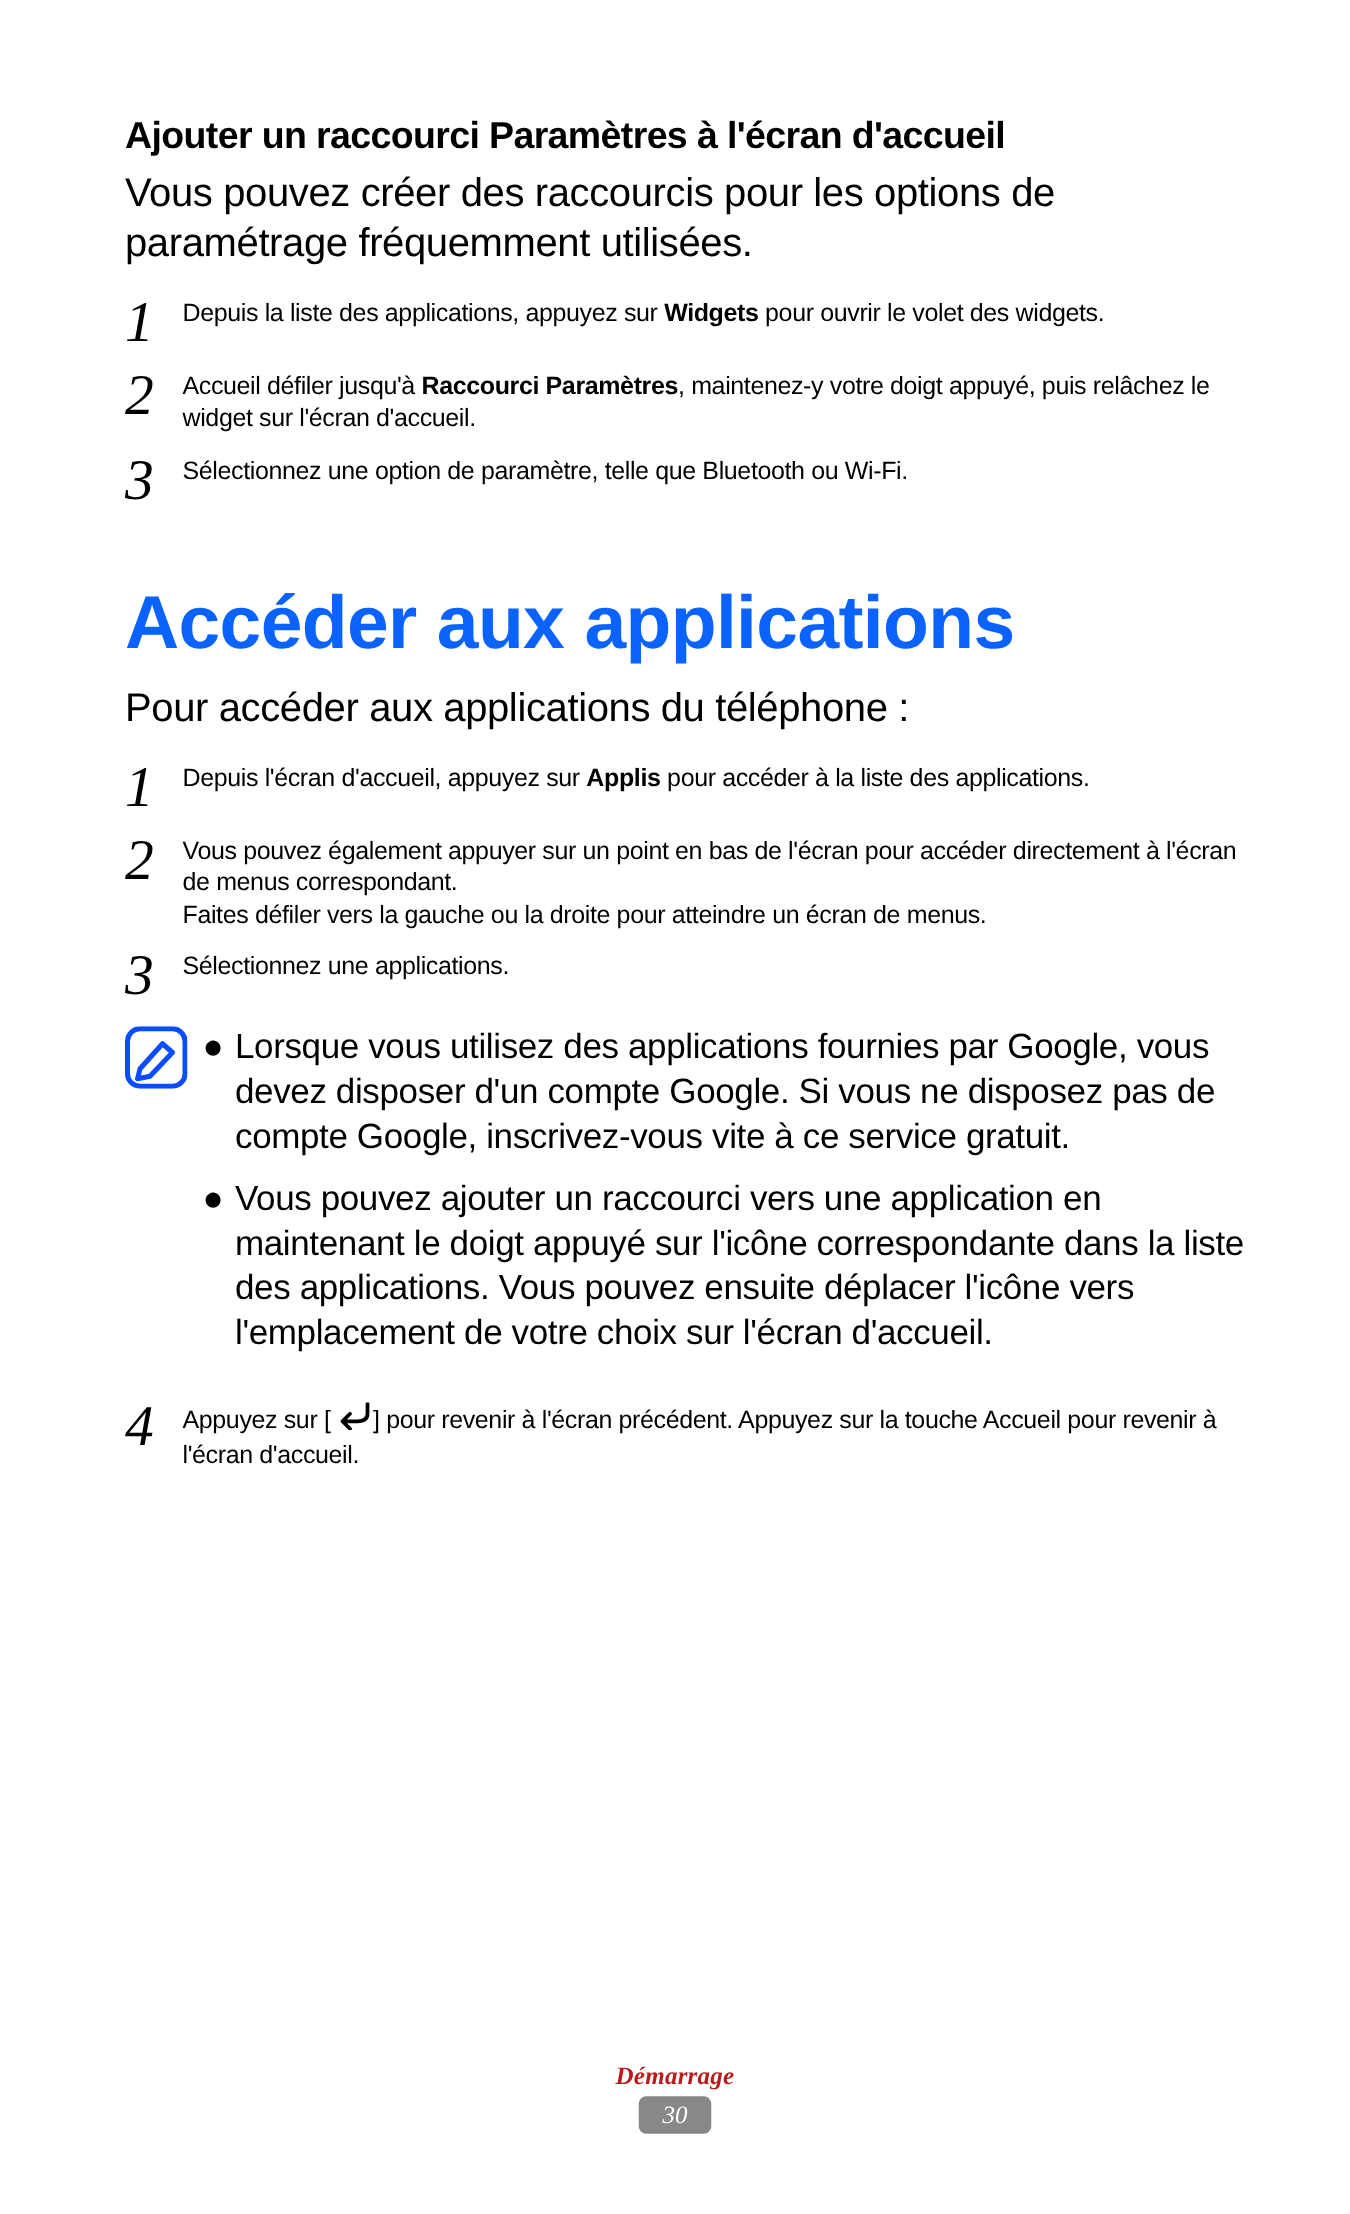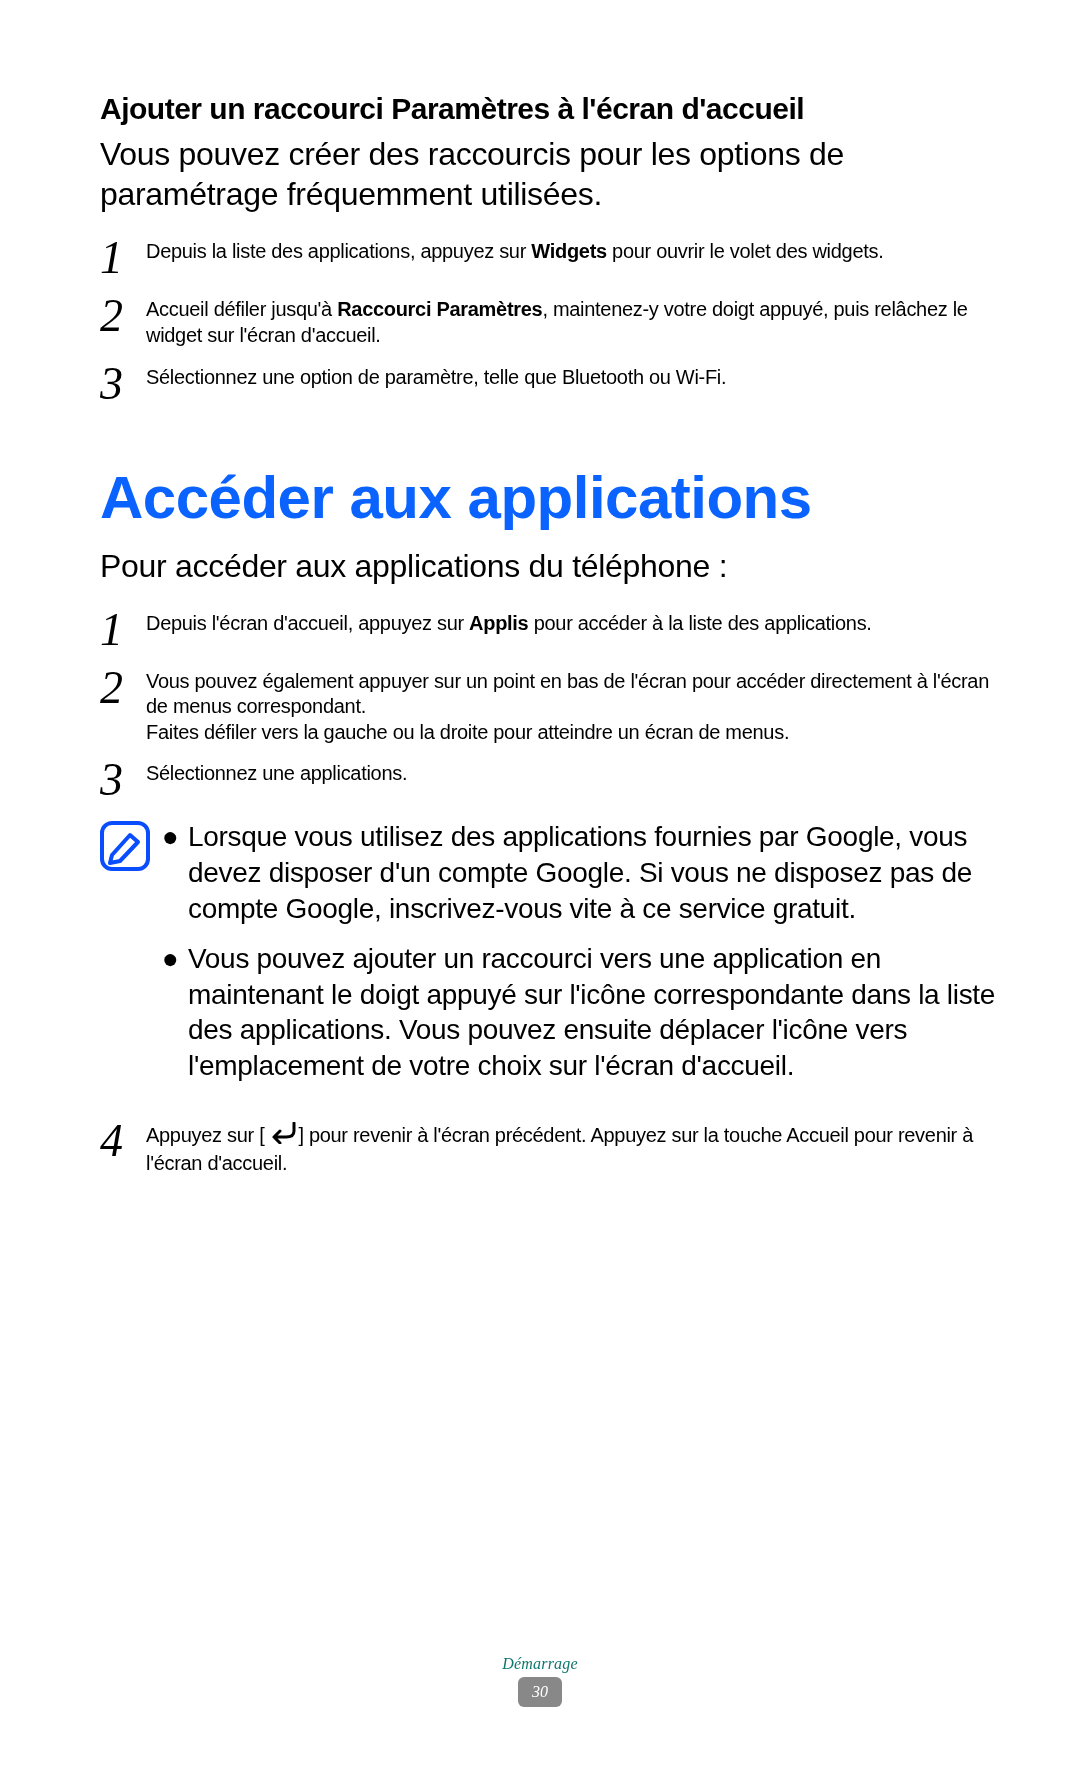--- a/index.html
+++ b/index.html
@@ -109,34 +109,35 @@
   .footer {
     position: absolute;
     bottom: 64px;
     left: 0;
     width: 100%;
     text-align: center;
   }
   .footer-label {
     font-family: Georgia, "Times New Roman", serif;
     font-style: italic;
-    font-size: 16px;
-    color: #0f766e;
+    font-size: 20px;
+    color: #b91c1c;
     letter-spacing: 0.2px;
+    font-weight: bold;
   }
   .page-badge {
     margin: 4px auto 0 auto;
-    width: 44px;
+    width: 58px;
     height: 30px;
     background: #888;
     border-radius: 6px;
     color: #fff;
     font-family: Georgia, "Times New Roman", serif;
     font-style: italic;
-    font-size: 16px;
+    font-size: 20px;
     line-height: 30px;
     text-align: center;
   }
 </style>
 </head>
 <body>
 
 <div class="page">
 
   <div class="subsection-title">Ajouter un raccourci Paramètres à l'écran d'accueil</div>

